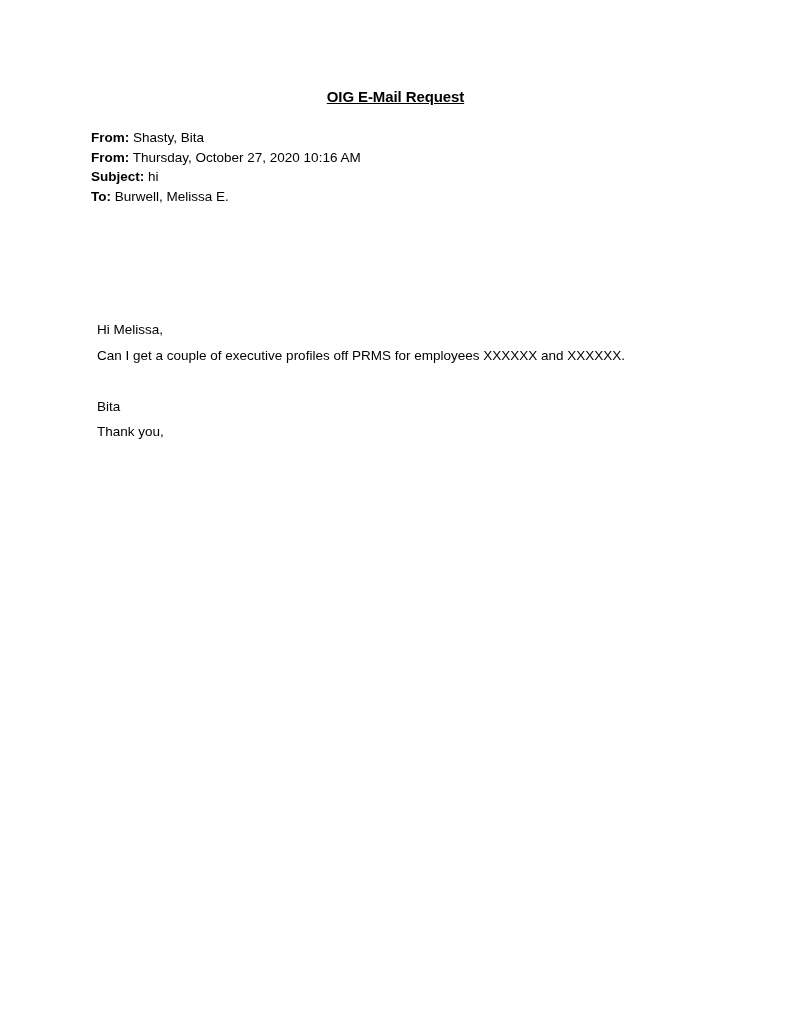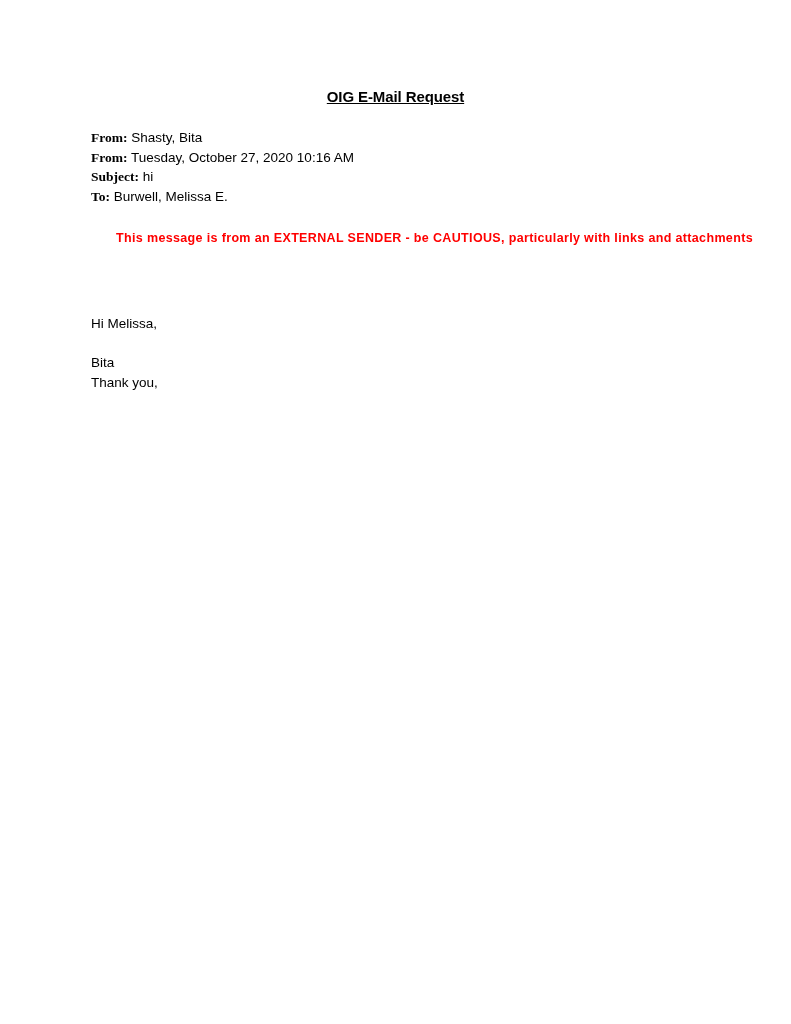--- a/index.html
+++ b/index.html
@@ -37,21 +37,20 @@
     left: 91px;
     top: 128px;
     font-size: 13.5px;
     line-height: 19.5px;
   }
   .headers .row {
     white-space: nowrap;
   }
   .headers .lbl {
     font-weight: bold;
-    font-family: Liberation Serif, serif;
   }
   .headers .val {
     font-weight: normal;
   }
   .warning {
     position: absolute;
     left: 116px;
     top: 231px;
     font-size: 12.5px;
     color: #ff0000;
@@ -60,21 +59,21 @@
     white-space: nowrap;
   }
   .body-block {
     position: absolute;
     left: 91px;
     top: 314px;
     font-size: 13.5px;
     line-height: 19.5px;
   }
   .body-block p {
-    margin: 0;
+    margin: 6px;
   }
   .body-block .spacer {
     height: 19.5px;
   }
 </style>
 </head>
 <body>
 
 <div class="page">
 
@@ -82,34 +81,34 @@
     <span>OIG E-Mail Request</span>
   </div>
 
   <div class="headers">
     <div class="row">
       <span class="lbl">From:</span>
       <span class="val">Shasty, Bita</span>
     </div>
     <div class="row">
       <span class="lbl">From:</span>
-      <span class="val">Tuesday, October 27, 2020 10:16 AM</span>
+      <span class="val">Thursday, October 27, 2020 10:16 AM</span>
     </div>
     <div class="row">
       <span class="lbl">Subject:</span>
       <span class="val">hi</span>
     </div>
     <div class="row">
       <span class="lbl">To:</span>
       <span class="val">Burwell, Melissa E.</span>
     </div>
   </div>
 
-  <div class="warning">This message is from an EXTERNAL SENDER - be CAUTIOUS, particularly with links and attachments</div>
 
   <div class="body-block">
     <p>Hi Melissa,</p>
+    <p>Can I get a couple of executive profiles off PRMS for employees XXXXXX and XXXXXX.</p>
     <div class="spacer"></div>
     <p>Bita</p>
     <p>Thank you,</p>
   </div>
 
 </div>
 
 </body></html>

